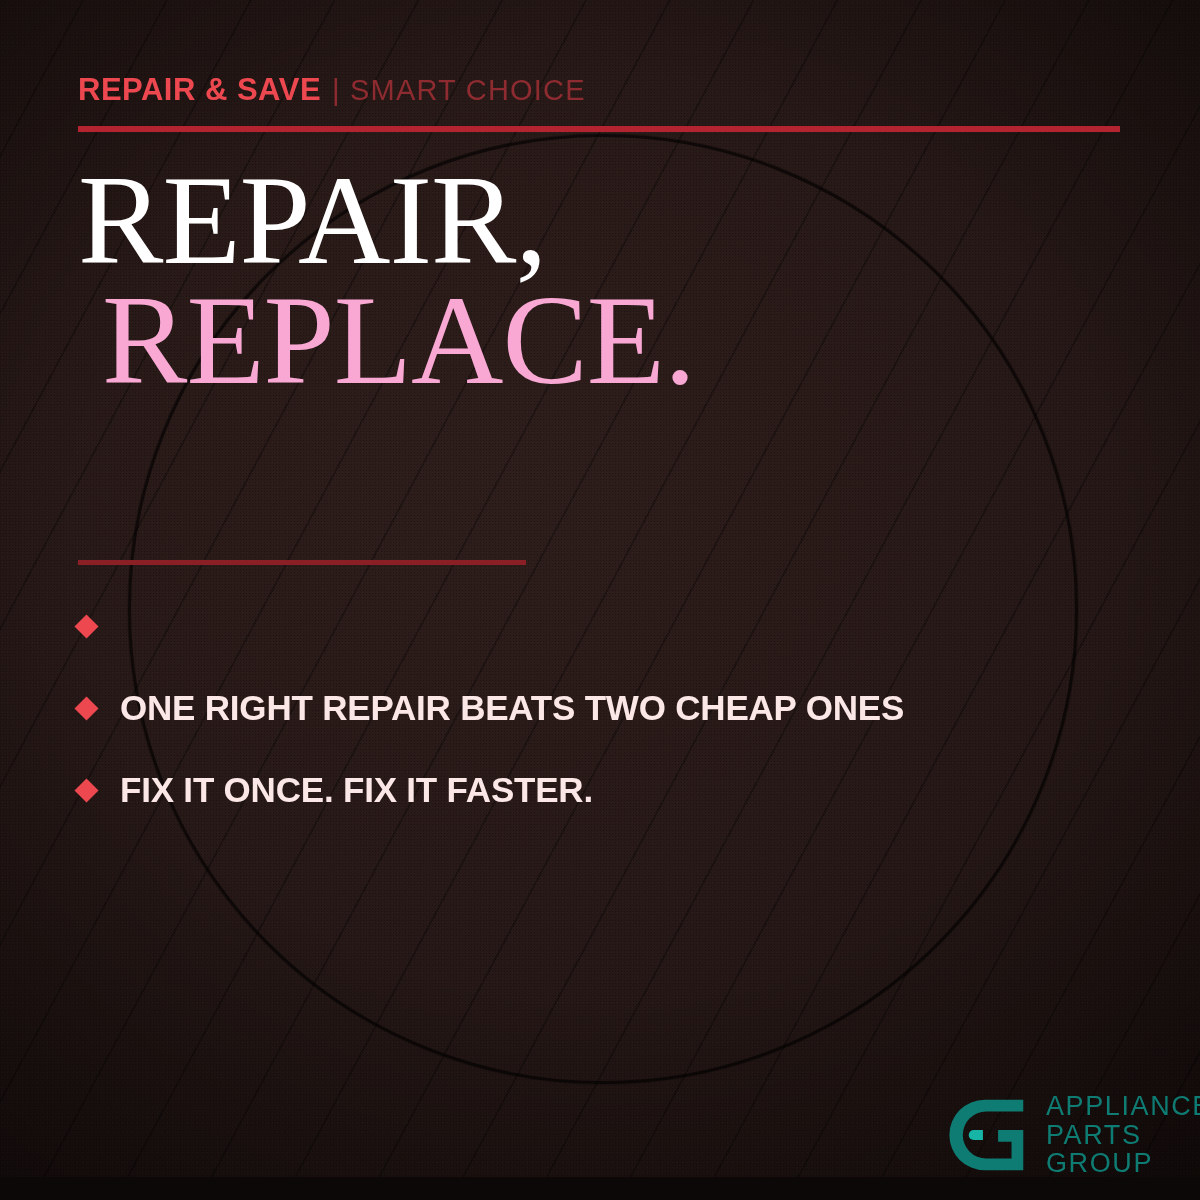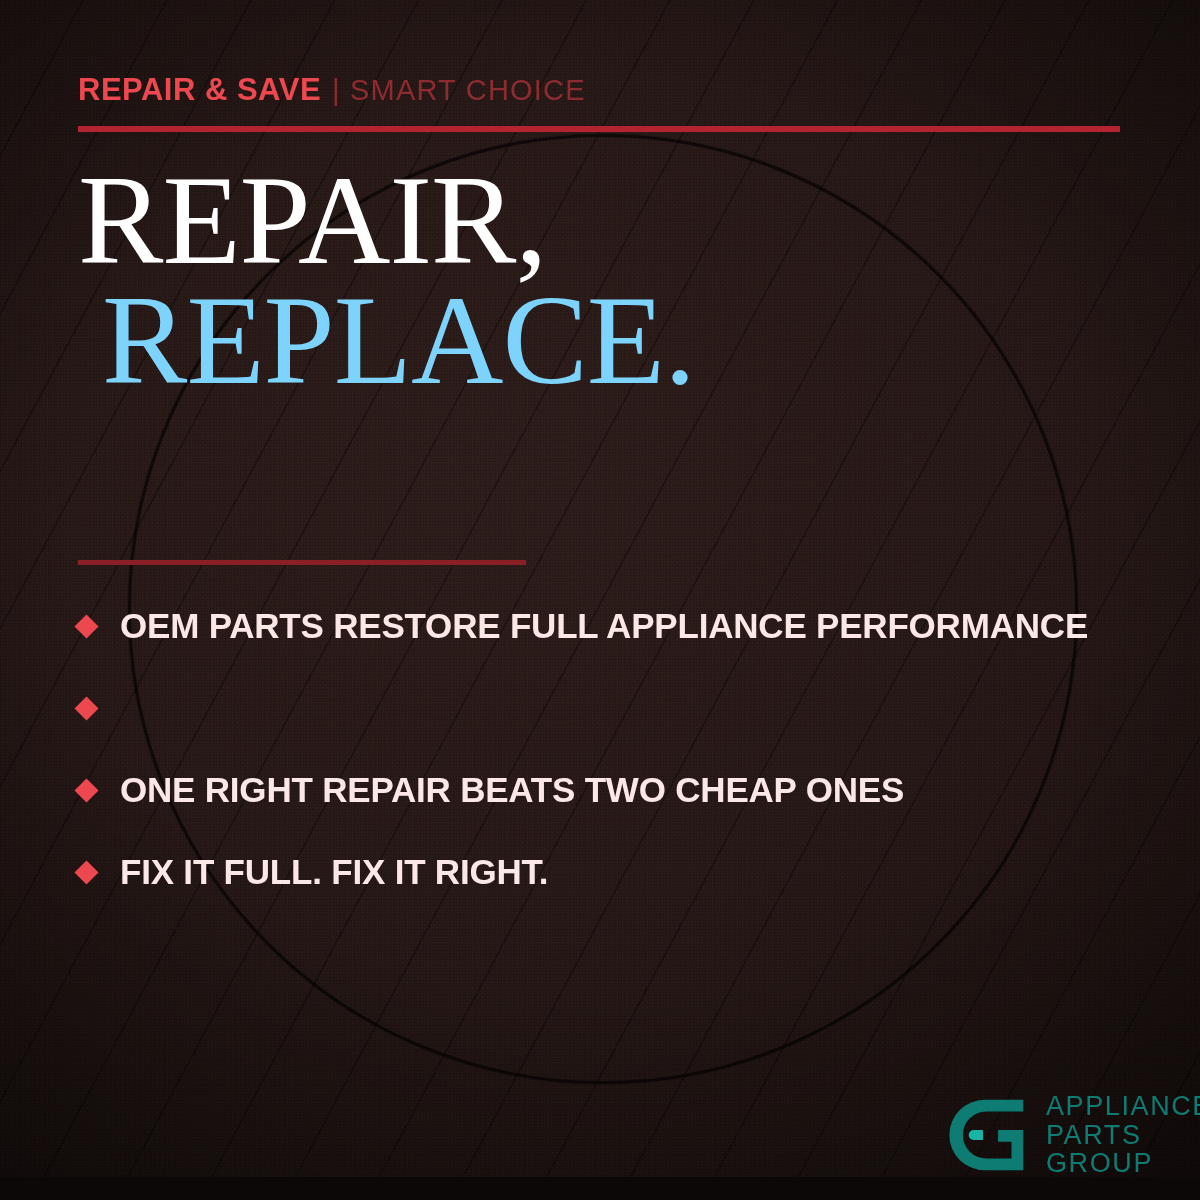--- a/index.html
+++ b/index.html
@@ -107,21 +107,21 @@
     font-size: 128px;
     line-height: 0.94;
     letter-spacing: -1px;
     color: #FFFFFF;
   }
   .headline .l1, .headline .l2, .headline .l3 {
     display: block;
     white-space: nowrap;
   }
   .headline .l3 {
-    color: #7dd3fc;
+    color: #f9a8d4;
     padding-left: 24px;
   }
 
   .rule-mid {
     position: absolute;
     left: 78px;
     top: 560px;
     width: 448px;
     height: 5px;
     background: #8A2026;
@@ -218,32 +218,28 @@
     <div class="headline">
       <span class="l1">REPAIR,</span>
       <span class="l3">REPLACE.</span>
     </div>
 
     <div class="rule-mid"></div>
 
     <div class="bullets">
       <div class="bullet">
         <span class="diamond"></span>
-        <span class="btext">OEM PARTS RESTORE FULL APPLIANCE PERFORMANCE</span>
-      </div>
-      <div class="bullet">
-        <span class="diamond"></span>
       </div>
       <div class="bullet">
         <span class="diamond"></span>
         <span class="btext">ONE RIGHT REPAIR BEATS TWO CHEAP ONES</span>
       </div>
       <div class="bullet">
         <span class="diamond"></span>
-        <span class="btext">FIX IT FULL. FIX IT RIGHT.</span>
+        <span class="btext">FIX IT ONCE. FIX IT FASTER.</span>
       </div>
     </div>
 
     <div class="logo">
       <svg class="logo-mark" viewBox="0 0 100 100">
         <path d="M92 8 H46 A38 38 0 0 0 46 92 H92 V44 H62 V58 H78 V78 H48 A24 24 0 0 1 48 22 H92 Z" fill="#0E7C72"></path>
         <path d="M44 44 H33 A6 6 0 0 0 33 56 H44 Z" fill="#17B5A6"></path>
       </svg>
       <div class="logo-words">
         <span>APPLIANCE</span>

